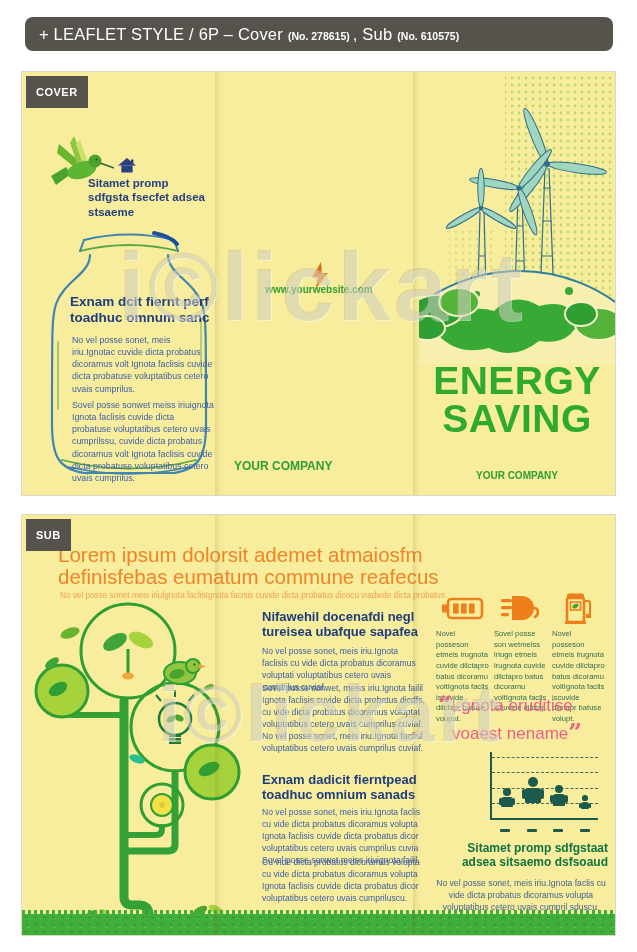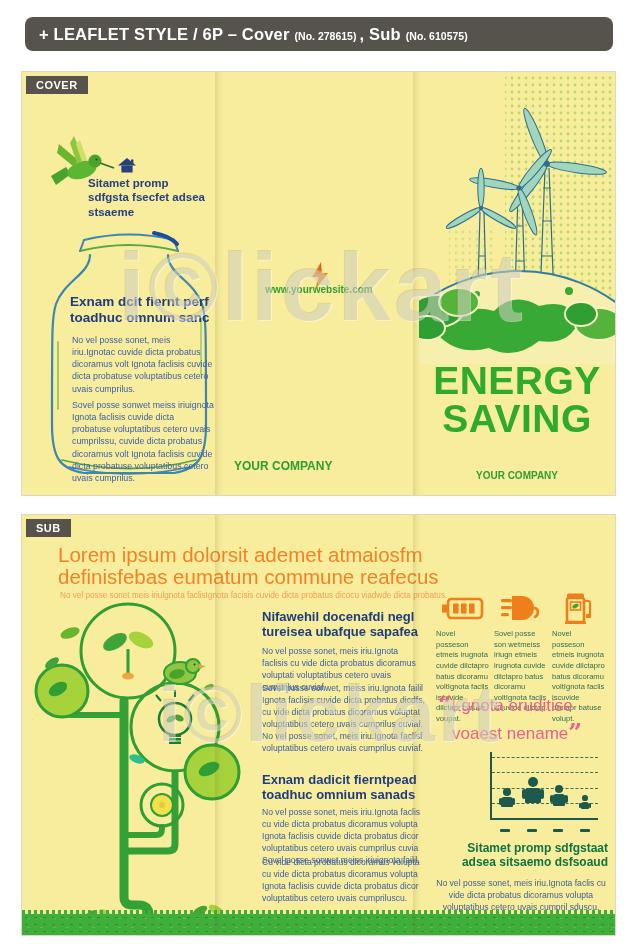--- a/index.html
+++ b/index.html
@@ -1,30 +1,30 @@
 <!DOCTYPE html>
 <html><head>
 <meta charset="utf-8">
 <style>
   html,body{margin:0;padding:0;width:637px;height:952px;background:#ffffff;overflow:hidden;
     font-family:"Liberation Sans",sans-serif;}
   .abs{position:absolute;}
   
   #header{position:absolute;left:25px;top:17px;width:588px;height:34px;background:#56534c;
     border-radius:8px;color:#fff;display:flex;align-items:center;padding:0 0 0 14px;box-sizing:border-box;}
-  #header .big{font-size:16.5px;font-weight:bold;letter-spacing:0.2px;}
+  #header .big{font-size:16.5px;font-weight:normal;letter-spacing:0.2px;}
   #header .small{font-size:10.5px;font-weight:bold;margin:3px 3px 0 5px;}
   
   .panel{position:absolute;left:22px;width:593px;background:#f8ec9d;box-shadow:0 0 0 1px #ddd8c6;overflow:hidden;}
   #cover-panel{top:72px;height:423px;}
   #sub-panel{top:515px;height:420px;}
   .fold{position:absolute;top:0;bottom:0;width:9px;
     background:linear-gradient(90deg,rgba(120,100,30,0.16),rgba(120,100,30,0.03) 55%,rgba(255,255,255,0));pointer-events:none;}
   .tag{position:absolute;left:4px;top:4px;background:#56534c;color:#fff;font-size:11px;font-weight:bold;
-    letter-spacing:0.5px;padding:3px 10px;}
+    letter-spacing:0.5px;padding:10px 10px;}
   
   .watermark{position:absolute;font-weight:bold;color:rgba(125,118,80,0.20);
     text-shadow:1px 1px 0 rgba(255,255,255,0.45);letter-spacing:3px;pointer-events:none;white-space:nowrap;z-index:5;}
   #wm-cover{left:118px;top:232px;font-size:96px;}
   #wm-sub{left:158px;top:668px;font-size:80px;}
   
   #cover-note{position:absolute;left:66px;top:104px;width:118px;color:#27417f;font-size:11.5px;
     font-weight:bold;line-height:1.25;}
   #jar-heading{position:absolute;left:48px;top:222px;width:152px;color:#1e3d7c;font-size:13.5px;
     font-weight:bold;line-height:1.15;}

